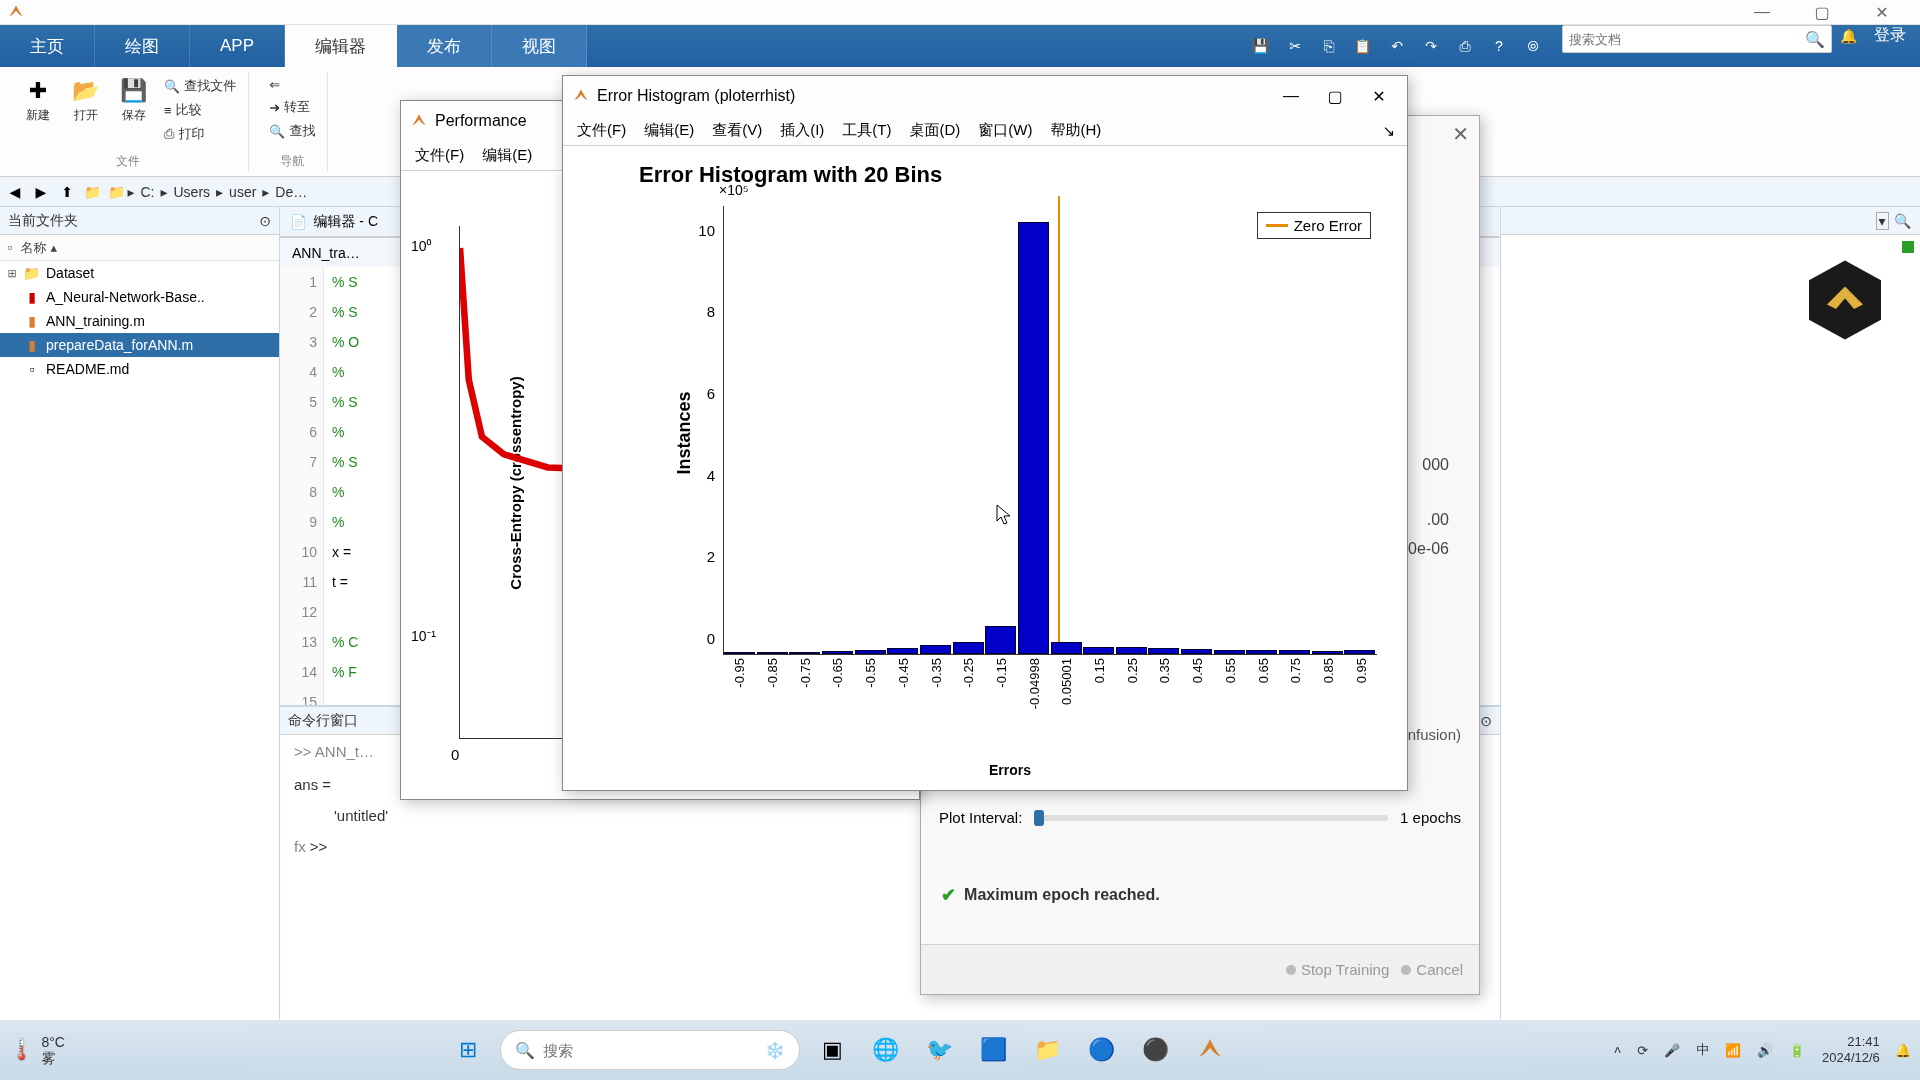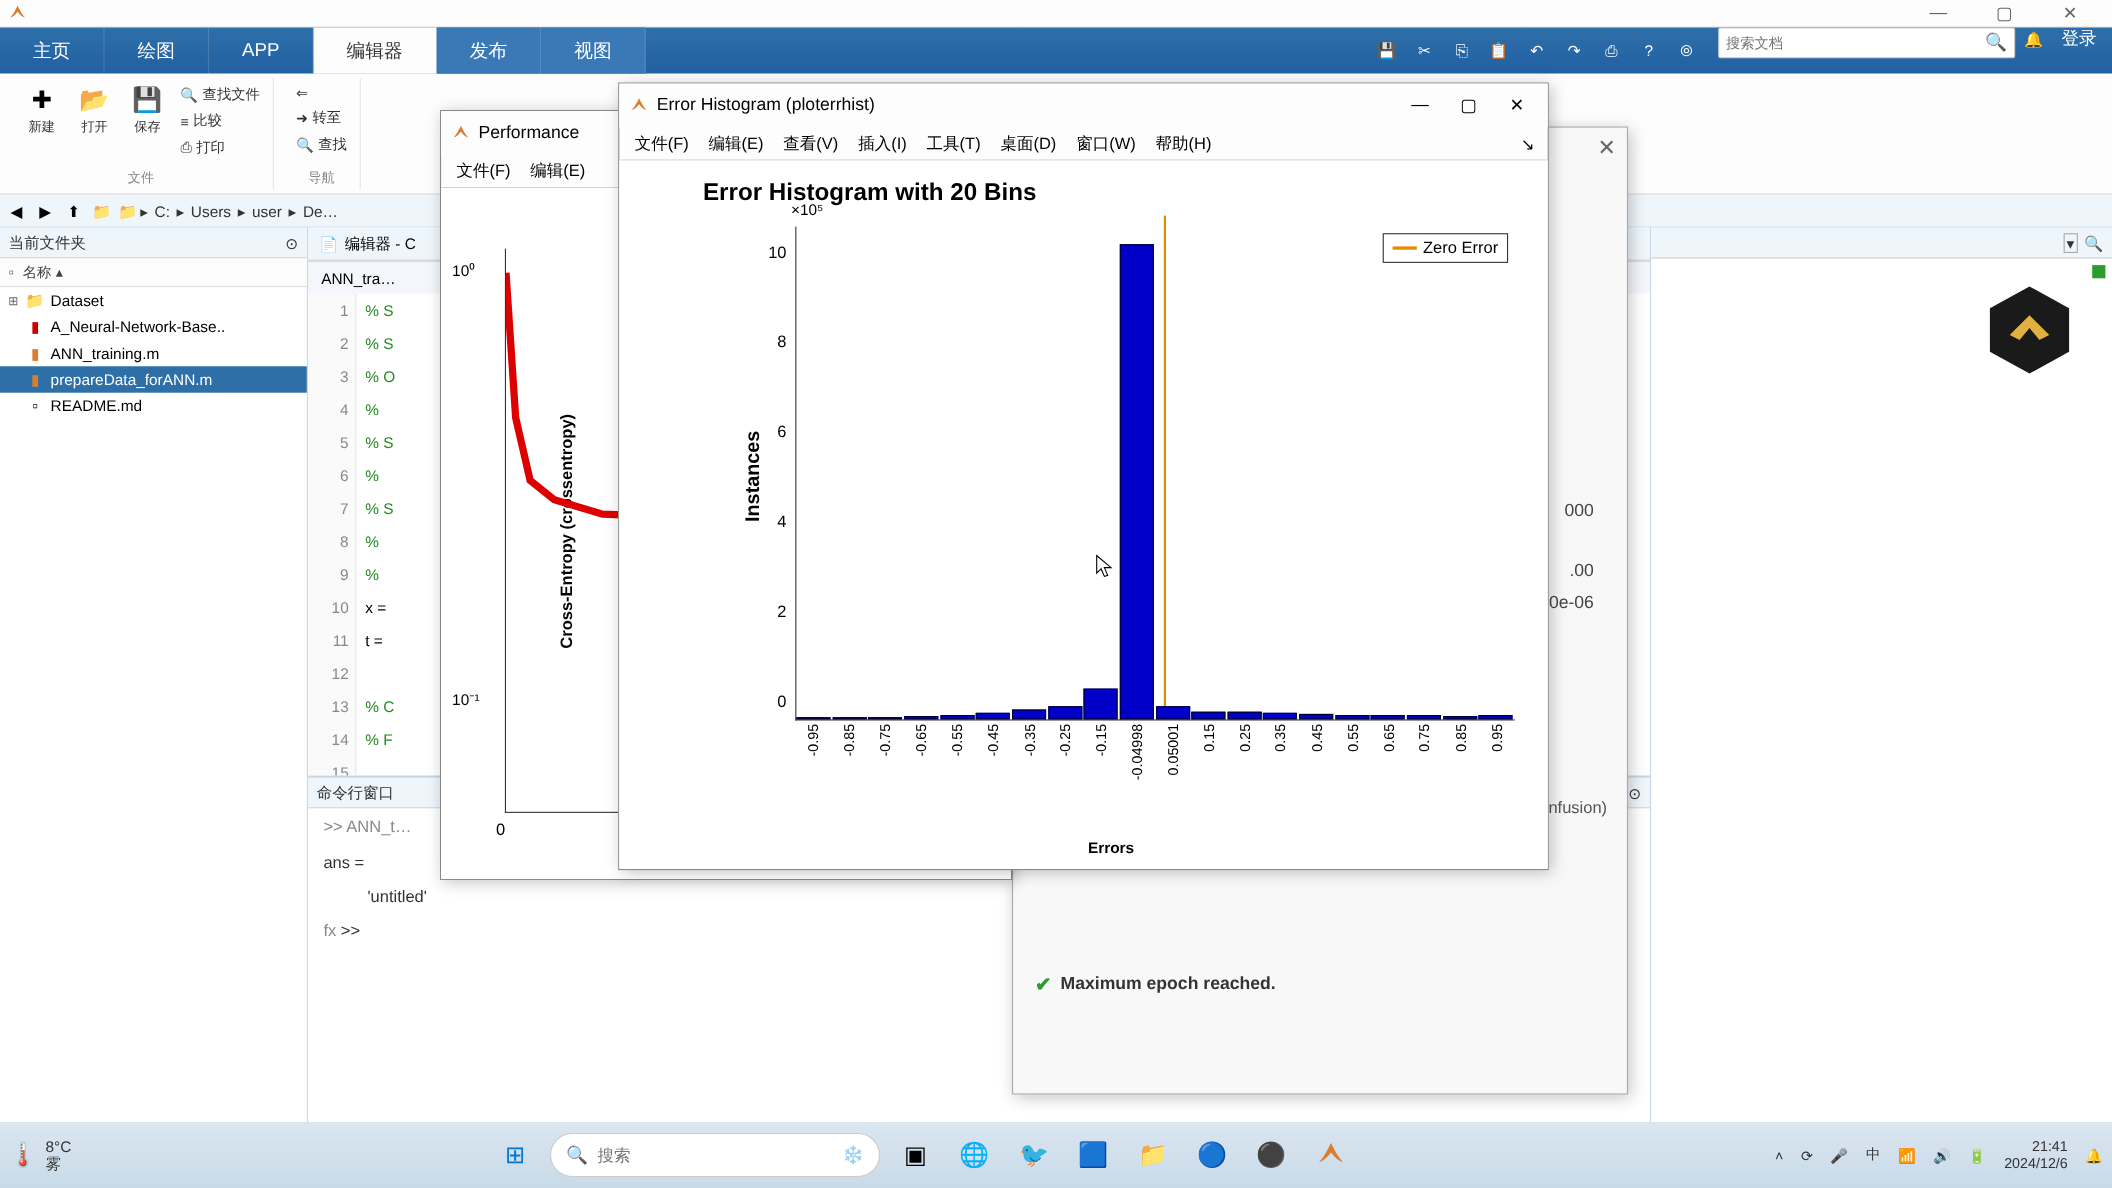--- a/index.html
+++ b/index.html
@@ -382,24 +382,41 @@
   <div style="position:absolute;right:30px;top:340px;font-size:16px;color:#444">000</div>
   <div style="position:absolute;right:30px;top:395px;font-size:16px;color:#444">.00</div>
   <div style="position:absolute;right:30px;top:424px;font-size:16px;color:#444">.00e-06</div>
 
   <div style="position:absolute;left:18px;right:18px;top:610px">
     <div style="position:absolute;right:0;top:0" class="nnlbl">(plotconfusion)</div>
     <div style="margin-top:34px" class="nnrow">
       <span class="nnbtn">Receiver Operating Characteristic</span>
       <span class="nnlbl">(plotroc)</span>
     </div>
+    <div class="nnrow" style="margin-top:18px">
+      <span style="font-size:15px">Plot Interval:</span>
+      <div class="slider-track">
+          <div class="slider-thumb"></div>
+        </div>
+      <span style="font-size:15px">1 epochs</span>
+    </div>
   </div>
   <div class="statusline" style="position:absolute;left:6px;top:760px">
     <span class="check">✔</span>
     <span>Maximum epoch reached.</span>
+  </div>
+  <div class="nnactions">
+    <div class="act-disabled">
+        <span class="dot-dis"></span>
+        <span>Stop Training</span>
+      </div>
+    <div class="act-disabled">
+        <span class="dot-dis"></span>
+        <span>Cancel</span>
+      </div>
   </div>
 </div>
 
 <div class="figwin" style="left:400px;top:100px;width:520px;height:700px">
   <div class="fig-title">
     <svg class="matlab-logo-svg" viewBox="0 0 24 24">
         <path fill="#d97d2e" d="M12 2 C15 8 18 14 22 18 C18 17 15 14 12 10 C9 14 6 17 2 18 C6 14 9 8 12 2 Z"></path>
       </svg>
     <span>Performance</span>
   </div>

